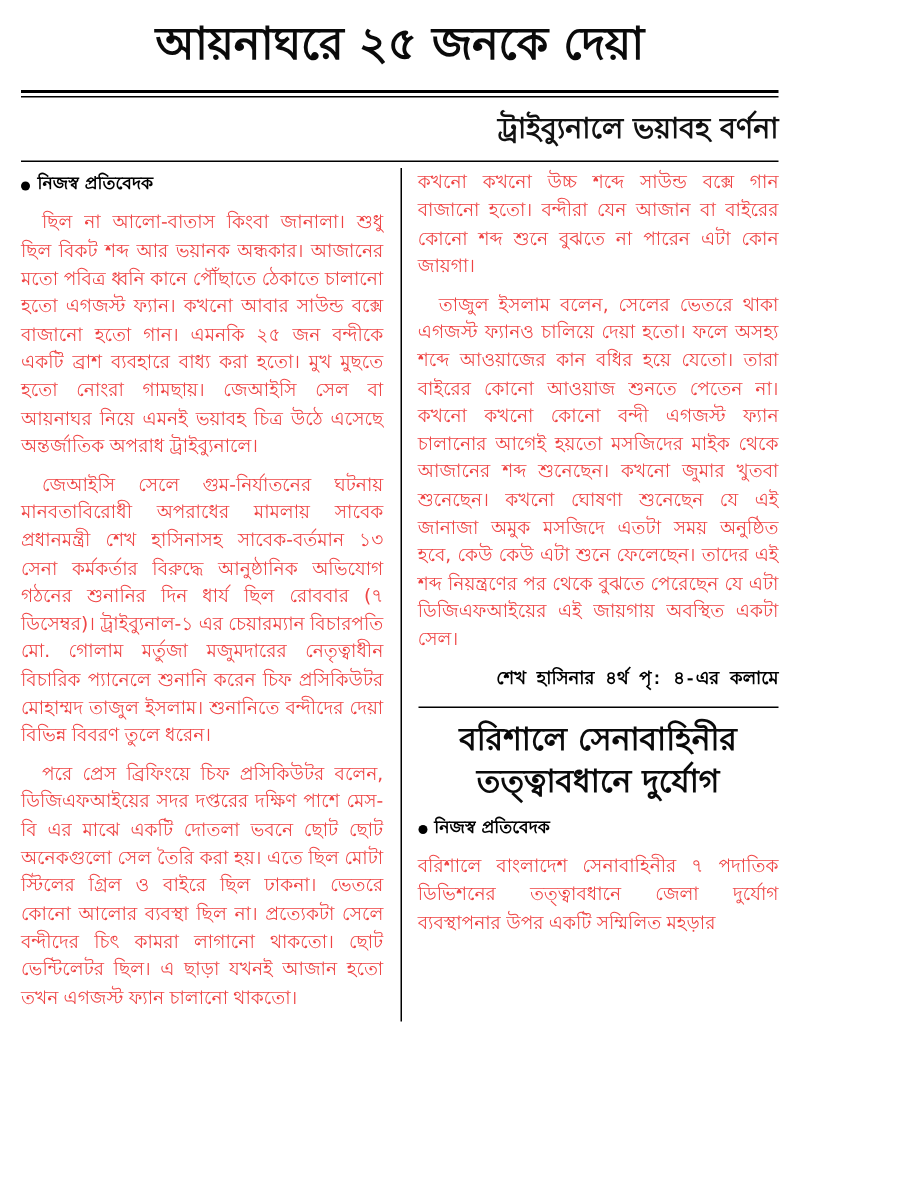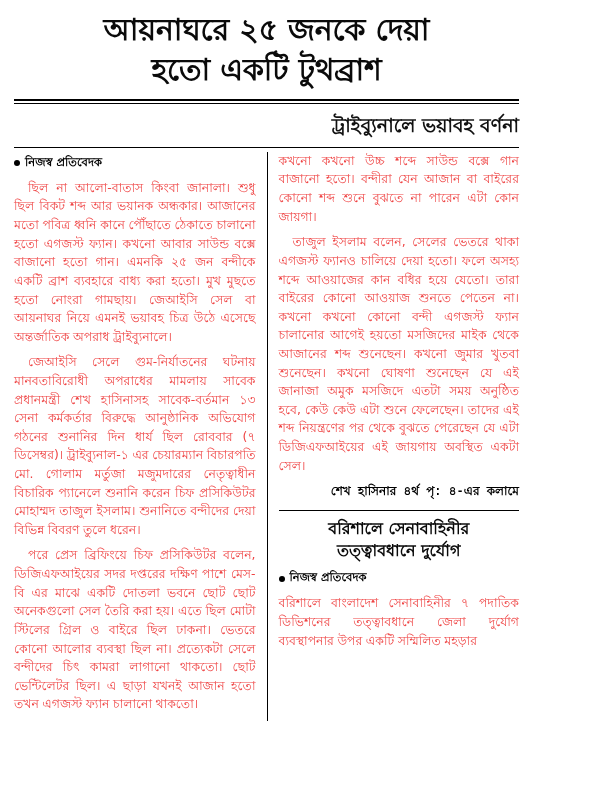--- a/index.html
+++ b/index.html
@@ -111,42 +111,41 @@
 
   
   .story2-rule {
     border-top: 1px solid #000;
     margin: 2px 0 0 0;
   }
   .headline2 {
     text-align: center;
     font-family: "DejaVu Sans", sans-serif;
     font-weight: bold;
-    font-size: 16px;
+    font-size: 21px;
     line-height: 1.35;
     padding: 7px 0 6px 0;
     color: #0a0a0a;
   }
   .headline2 span { display: block; }
 
   .fade-bottom {
     position: absolute;
     left: 0; right: 0; bottom: 0;
     height: 10px;
     background: #fff;
   }
 </style>
 </head>
 <body>
 
 <div class="page">
 
   <div class="headline">
     <span class="l1">আয়নাঘরে ২৫ জনকে দেয়া</span>
-    <span class="l2">হতো একটি টুথব্রাশ</span>
   </div>
 
   <div class="rule-thick"></div>
   <div class="rule-thin"></div>
 
   <div class="subhead">ট্রাইব্যুনালে ভয়াবহ বর্ণনা</div>
 
   <div class="rule-thin"></div>
 
   <div class="cols">

